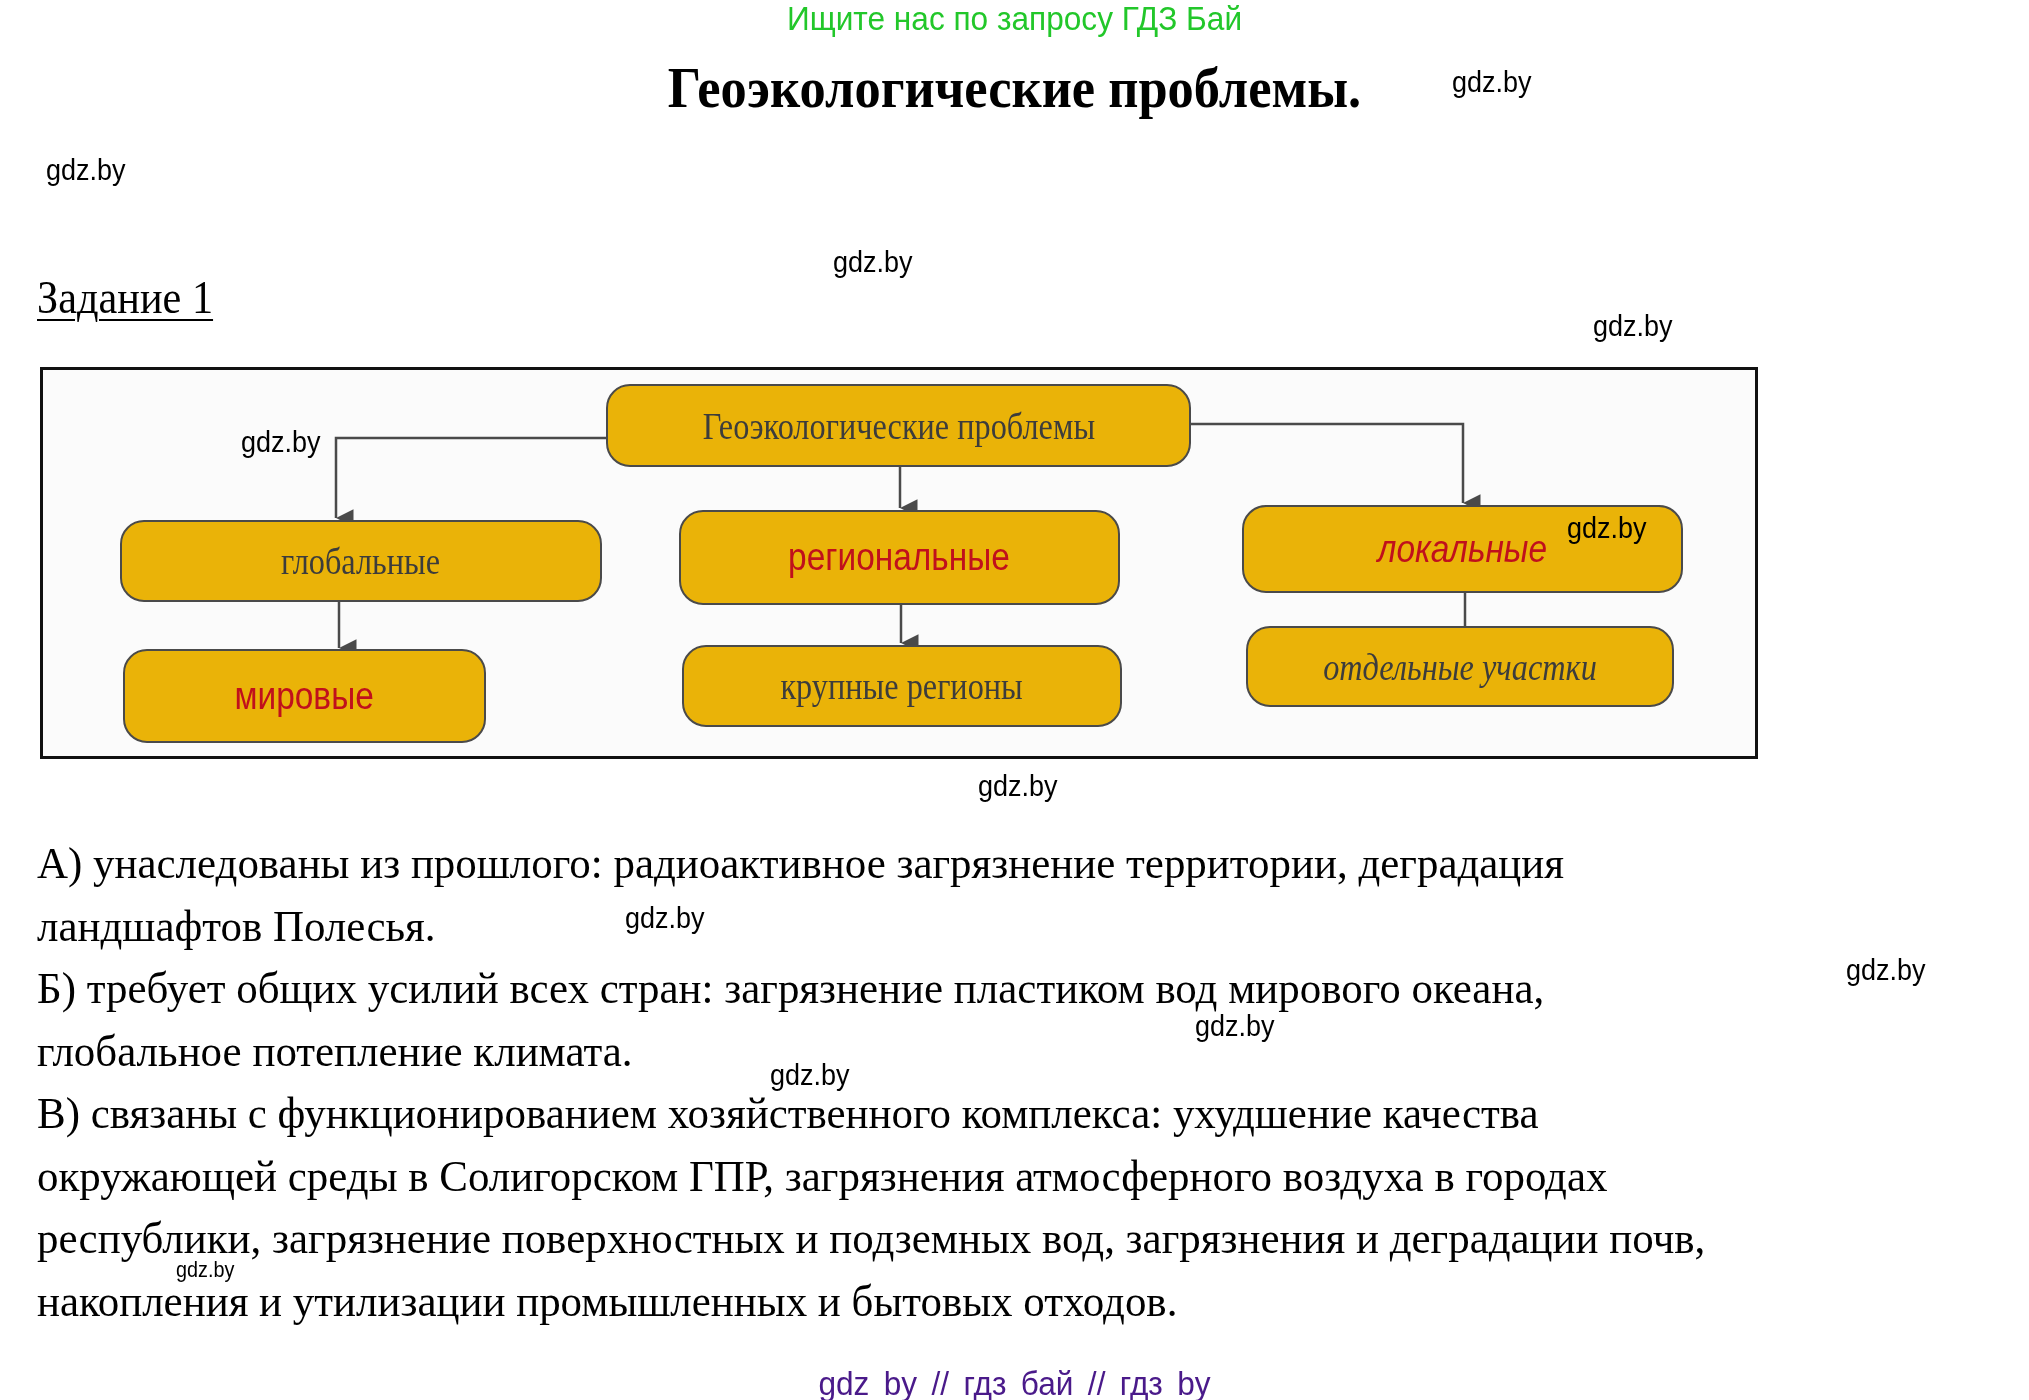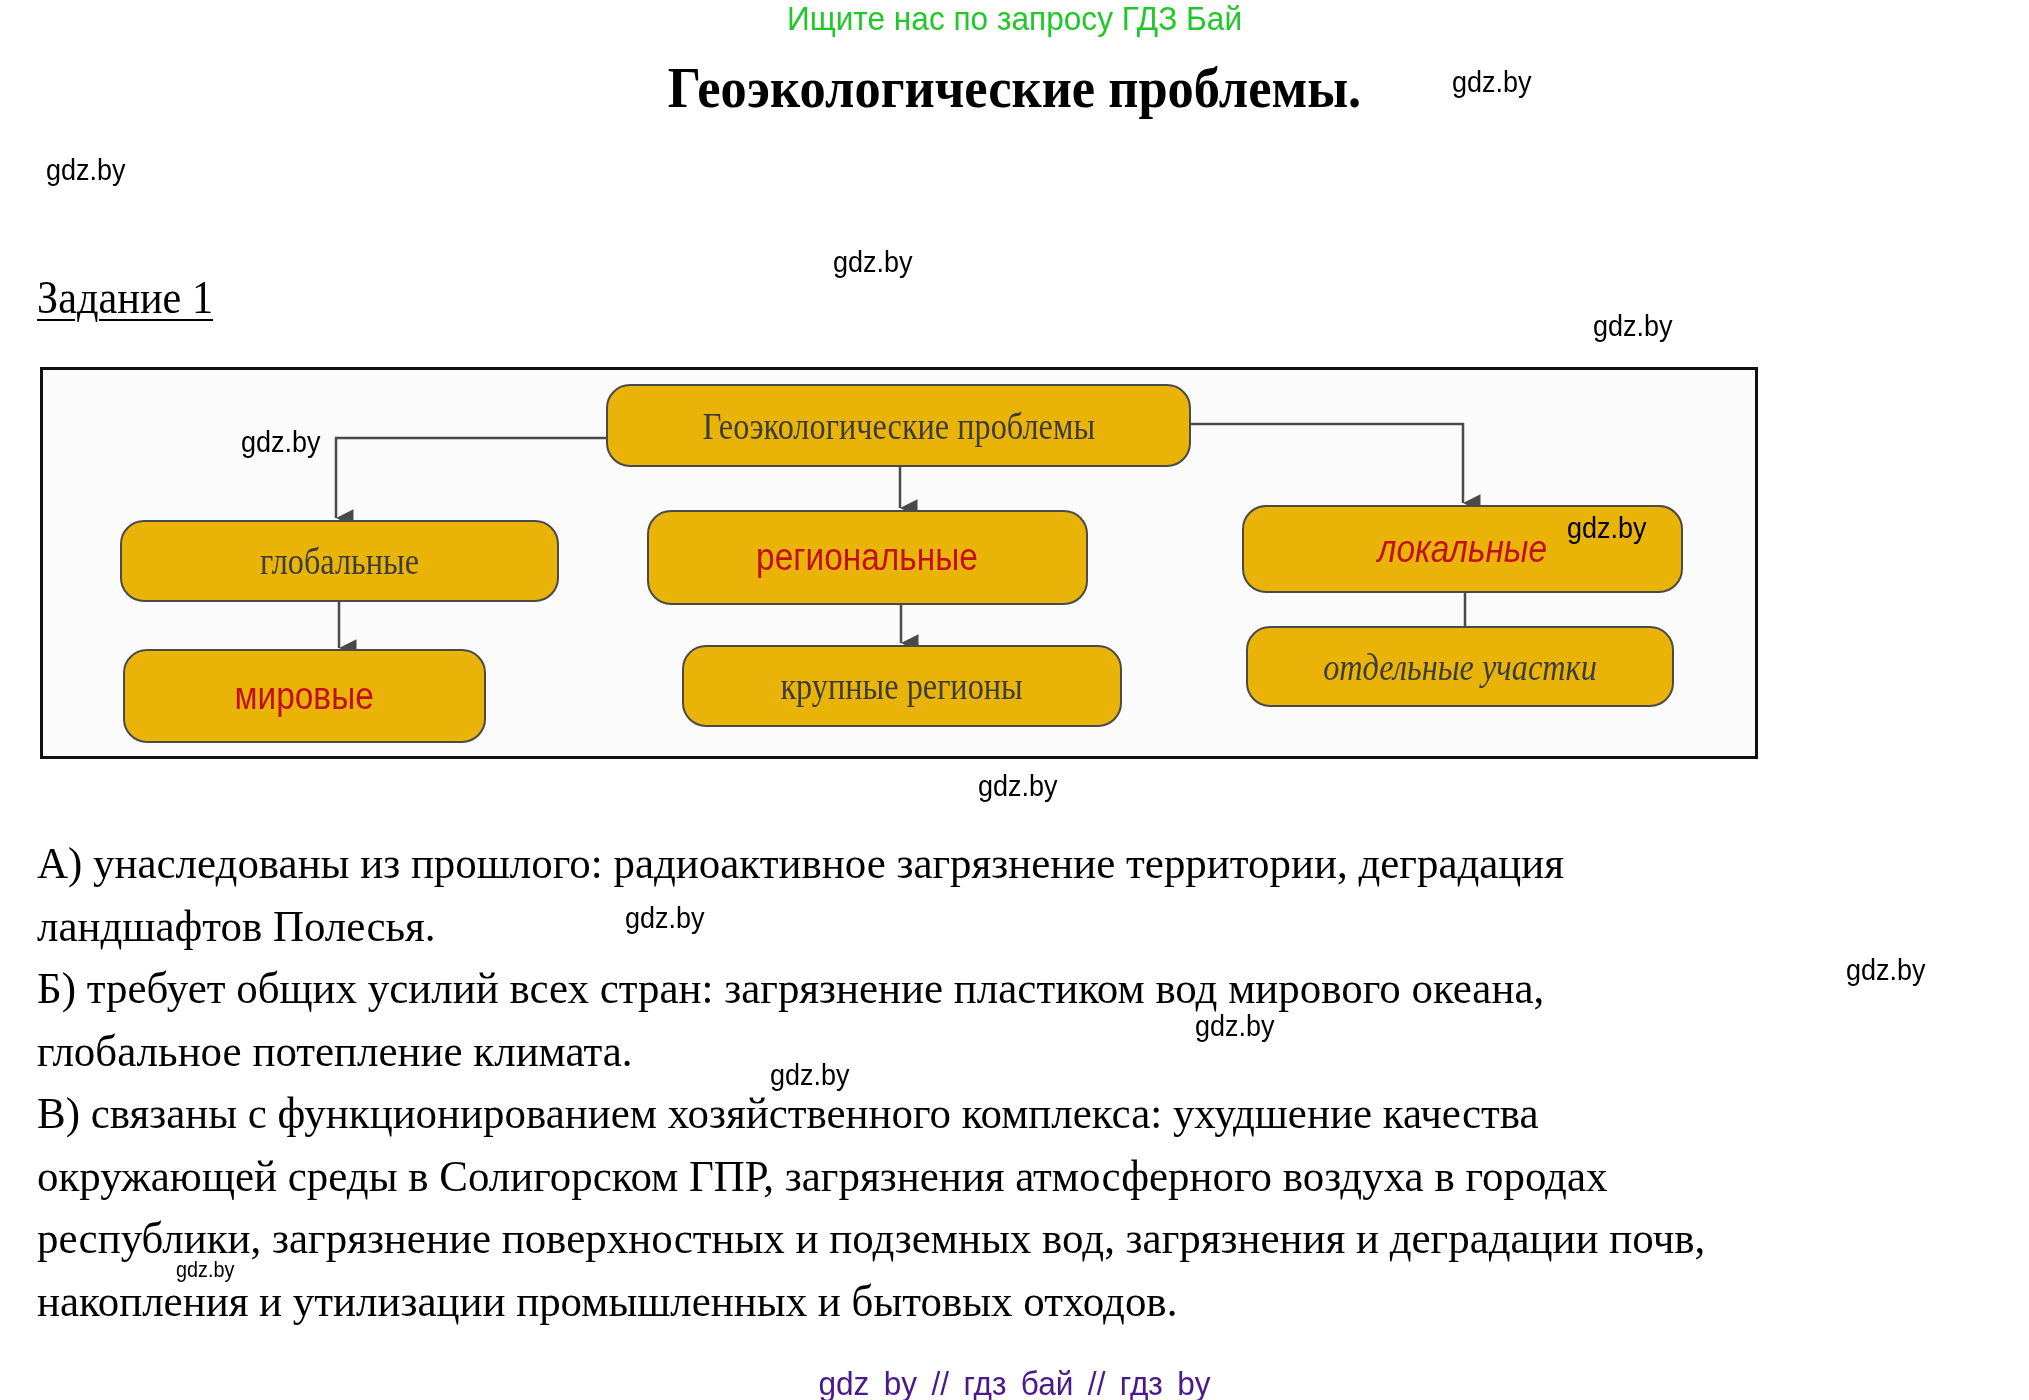--- a/index.html
+++ b/index.html
@@ -124,24 +124,24 @@
 
     <line x1="296" y1="232" x2="296" y2="278" stroke="#4a4a4a" stroke-width="2.5" marker-end="url(#arr)"></line>
     <line x1="858" y1="235" x2="858" y2="273" stroke="#4a4a4a" stroke-width="2.5" marker-end="url(#arr)"></line>
     <line x1="1422" y1="223" x2="1422" y2="268" stroke="#4a4a4a" stroke-width="2.5" marker-end="url(#arr)"></line>
   </svg>
 
   <div class="node" style="left:563px; top:14px; width:585px; height:83px;">
     <span>Геоэкологические проблемы</span>
   </div>
 
-  <div class="node" style="left:77px; top:150px; width:439px; height:82px;">
+  <div class="node" style="left:77px; top:150px; width:482px; height:82px;">
     <span>глобальные</span>
   </div>
-  <div class="node answer" style="left:604px; top:140px; width:441px; height:95px;">
+  <div class="node answer" style="left:636px; top:140px; width:441px; height:95px;">
     <span>региональные</span>
   </div>
   <div class="node answer" style="left:1199px; top:135px; width:441px; height:88px;font-style:italic;">
     <span>локальные</span>
   </div>
 
   <div class="node answer" style="left:80px; top:279px; width:363px; height:94px;">
     <span>мировые</span>
   </div>
   <div class="node" style="left:639px; top:275px; width:440px; height:82px;">

